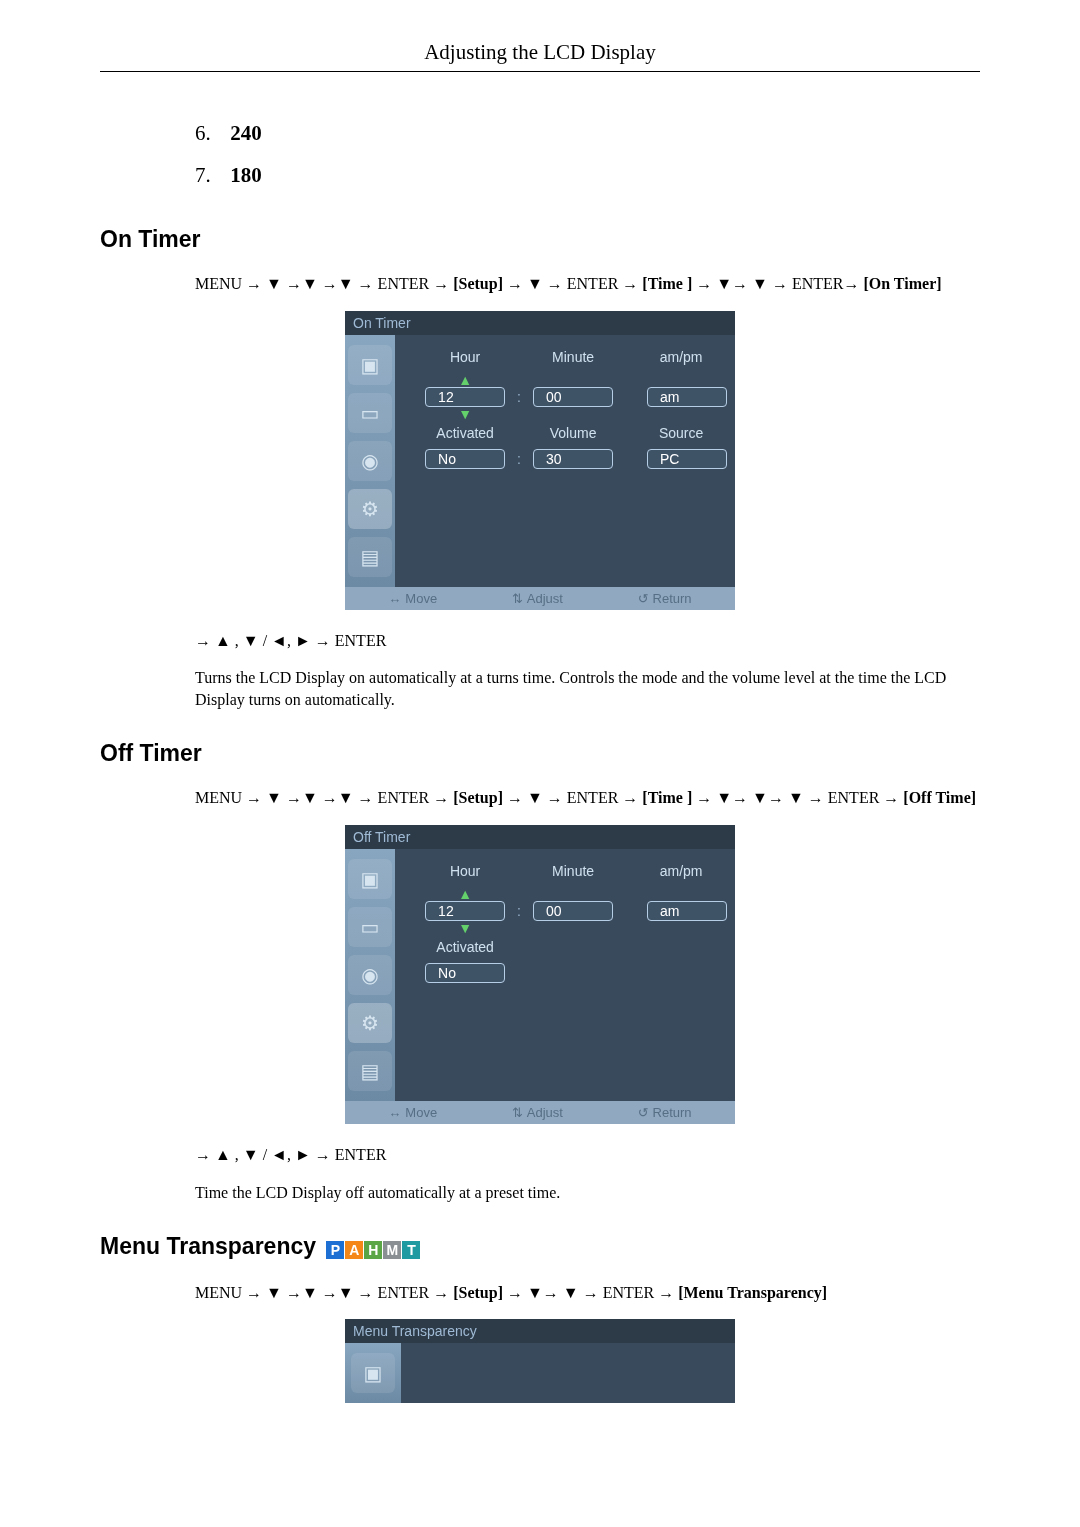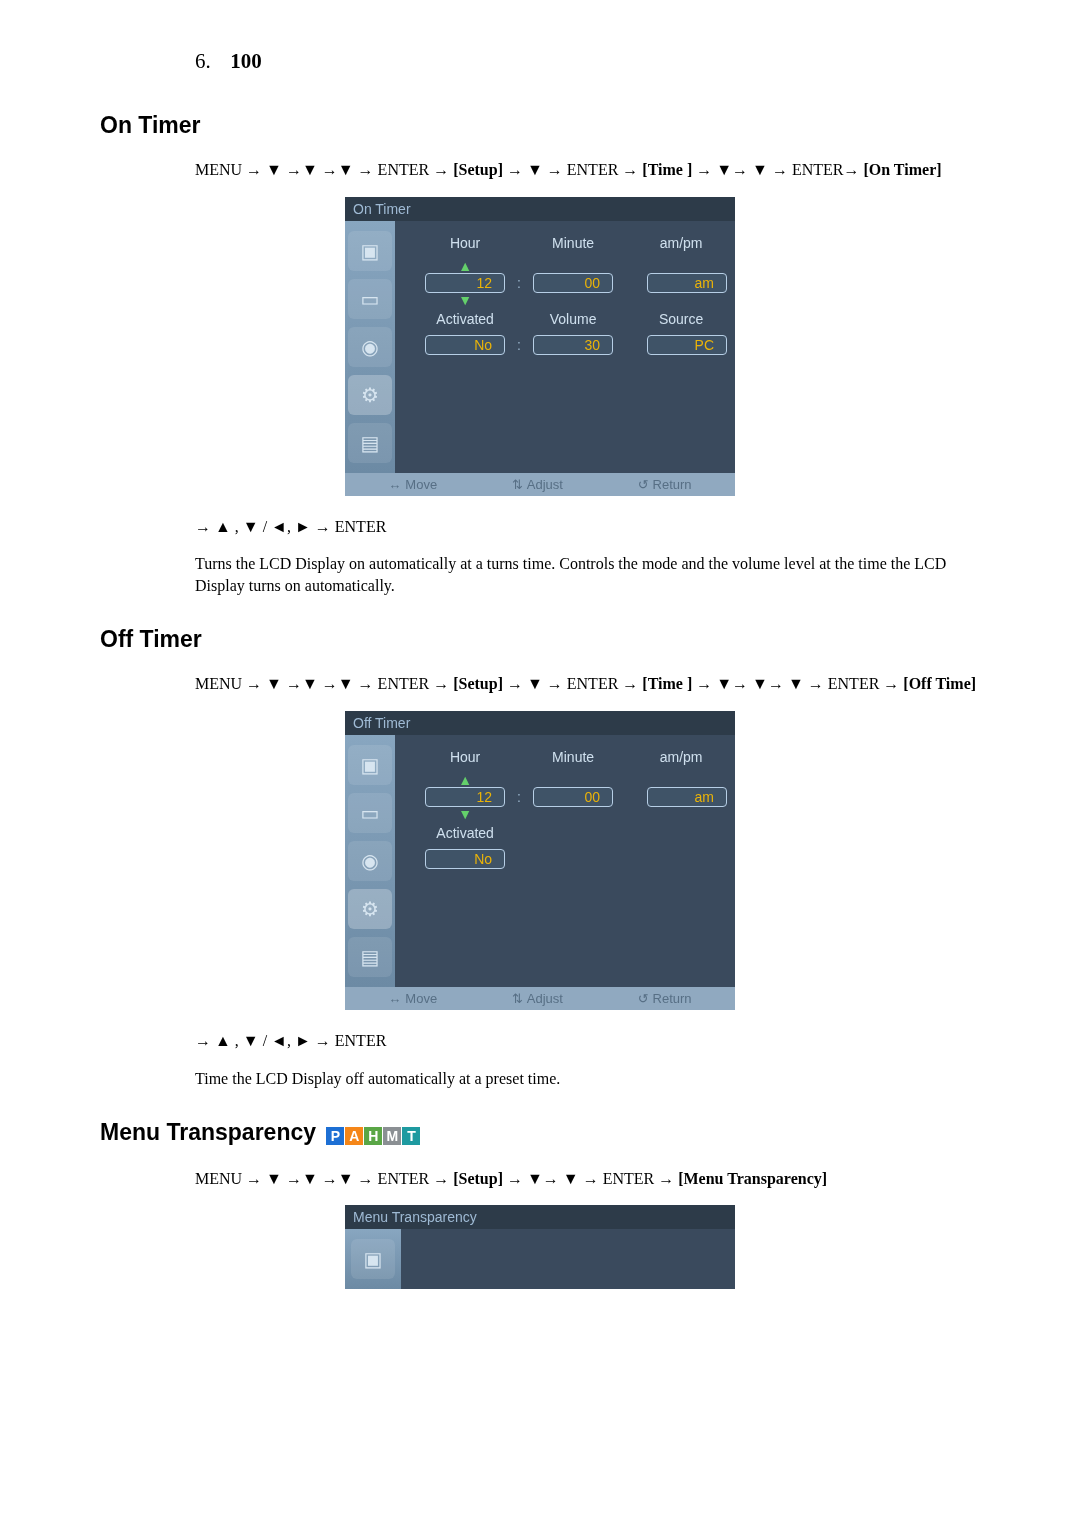--- a/index.html
+++ b/index.html
@@ -99,45 +99,50 @@
   .osd .row{ display:flex; align-items:center; gap:28px; margin-bottom:8px;}
   .osd .col{ width:80px; text-align:center; font-size:14px; color:#cfe0ee;}
   .osd .row2{ display:flex; align-items:center; gap:10px;}
   .osd .valbox{
     display:inline-block;
     min-width:54px;
     padding:1px 12px;
     border:1px solid #b7cfe6;
     border-radius:4px;
     background:#3f5367;
-    color:#eab308;
-    text-align:right;
+    color:#ffffff;
+    text-align:left;
     font-size:14px;
   }
   .osd .colsep{ color:#97b1c9; margin:0 2px;}
   .osd .arrow{ color:#64d06b; font-size:14px; text-align:center; line-height:1;}
   .osd .footer{
     background:#90a9c0;
     display:flex; justify-content:space-around;
     padding:4px 6px;
     font-size:13px;
   }
   .osd .footer .fi{ color:#576f85; display:flex; align-items:center; gap:4px;}
 </style>
 </head>
 <body>
 
 <div class="page">
+  <div class="header-title">Adjusting the LCD Display</div>
 
   <div class="content">
 
     <div class="num-list">
       <div>
         <span class="num">6.</span>
-        <span class="bold">100</span>
+        <span class="bold">240</span>
+      </div>
+      <div>
+        <span class="num">7.</span>
+        <span class="bold">180</span>
       </div>
     </div>
 
     <h2 class="section">On Timer</h2>
     <p class="para">
       <span>MENU → ▼ →▼ →▼ → ENTER → </span><span class="bold">[Setup]</span><span> → ▼ → ENTER → </span><span class="bold">[Time ]</span><span> → ▼→ ▼ → ENTER→ </span><span class="bold">[On Timer]</span>
     </p>
 
     <div class="osd-wrap">
       <div class="osd">

